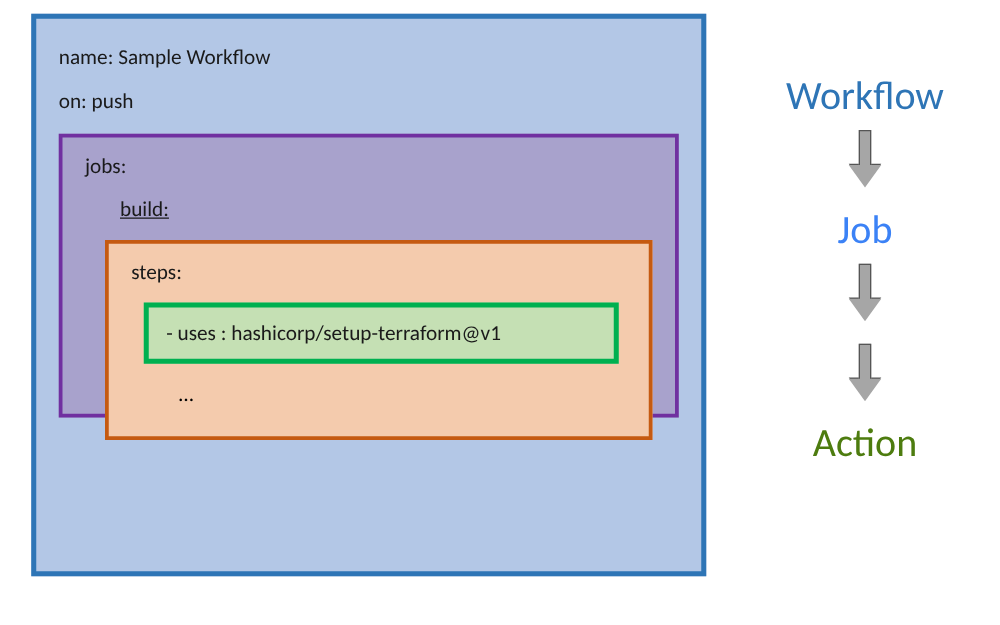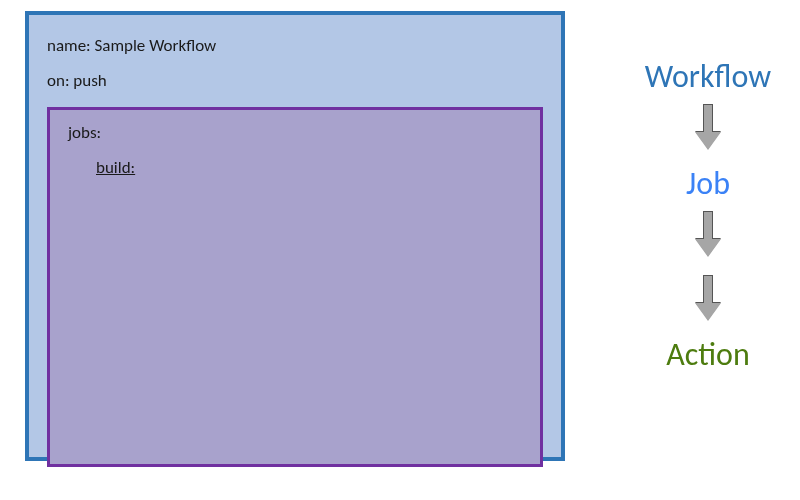--- a/index.html
+++ b/index.html
@@ -23,21 +23,21 @@
     .workflow-text {
       font-size: 17px;
       color: #1a1a1a;
       margin-bottom: 14px;
     }
     .jobs-box {
       margin-top: 16px;
       background: #a8a2cc;
       border: 3px solid #7030a0;
       padding: 12px 18px 18px 18px;
-      height: 360px;
+      height: 227px;
     }
     .jobs-text {
       font-size: 17px;
       color: #1a1a1a;
       margin-bottom: 14px;
     }
     .indented {
       margin-left: 28px;
       text-decoration: underline;
     }
@@ -69,21 +69,21 @@
       font-size: 17px;
       color: #1a1a1a;
     }
     .ellipsis {
       margin-top: 14px;
       margin-left: 38px;
       font-size: 17px;
     }
     .legend {
       position: absolute;
-      right: 12px;
+      right: 28px;
       top: 55px;
       width: 160px;
       display: flex;
       flex-direction: column;
       align-items: center;
     }
     .legend-label {
       font-size: 32px;
       font-weight: 400;
       text-align: center;
@@ -135,20 +135,29 @@
 <body>
 
 <div class="workflow-box">
   <div class="workflow-text">name: Sample Workflow</div>
   <div class="workflow-text">on: push</div>
 
   <div class="jobs-box">
     <div class="jobs-text">jobs:</div>
     <div class="jobs-text indented">build:</div>
 
+    <div class="steps-box">
+      <div class="steps-text">steps:</div>
+
+      <div class="action-box">
+        <div class="action-text">- uses : hashicorp/setup-terraform@v1</div>
+      </div>
+
+      <div class="ellipsis">…</div>
+    </div>
   </div>
 </div>
 
 <div class="legend">
   <div class="legend-label lbl-workflow">Workflow</div>
   <div class="arrow">
     <div class="arrow-shaft"></div>
       <div class="arrow-head"></div>
   </div>
   <div class="legend-label lbl-job">Job</div>

